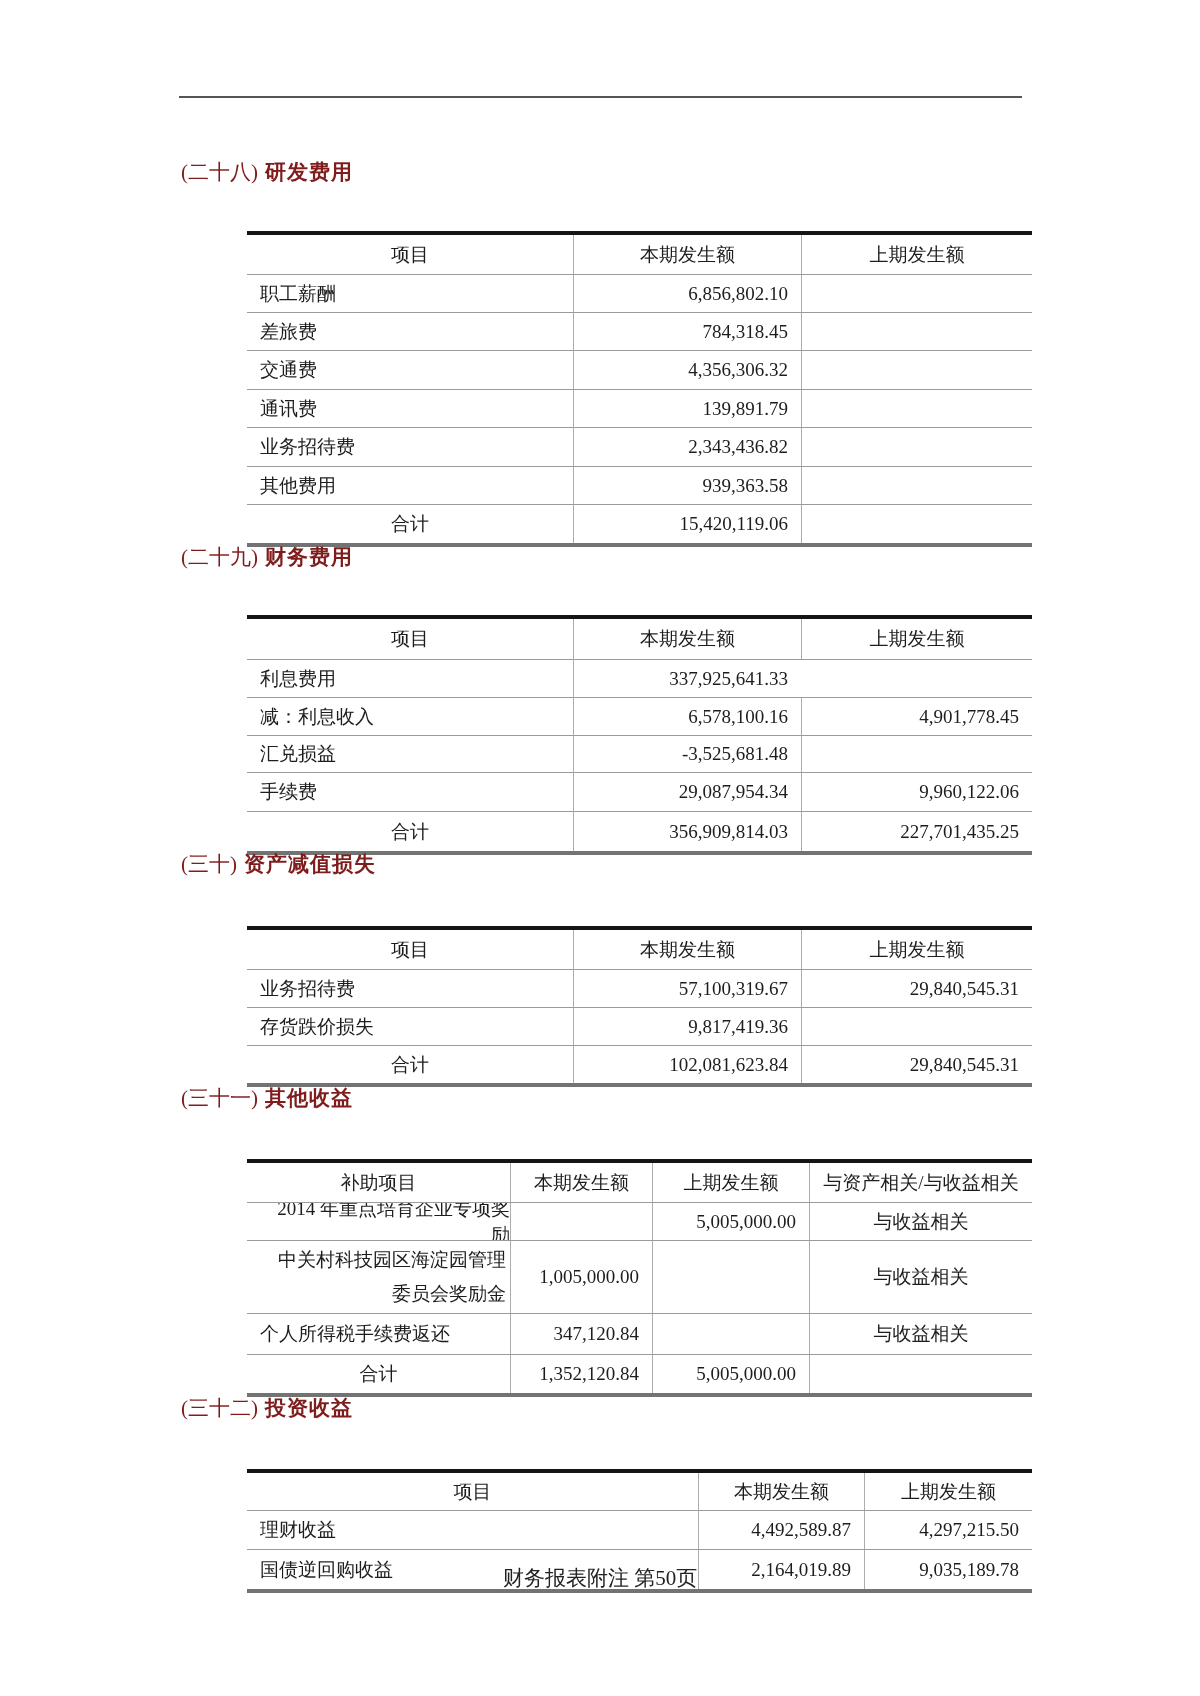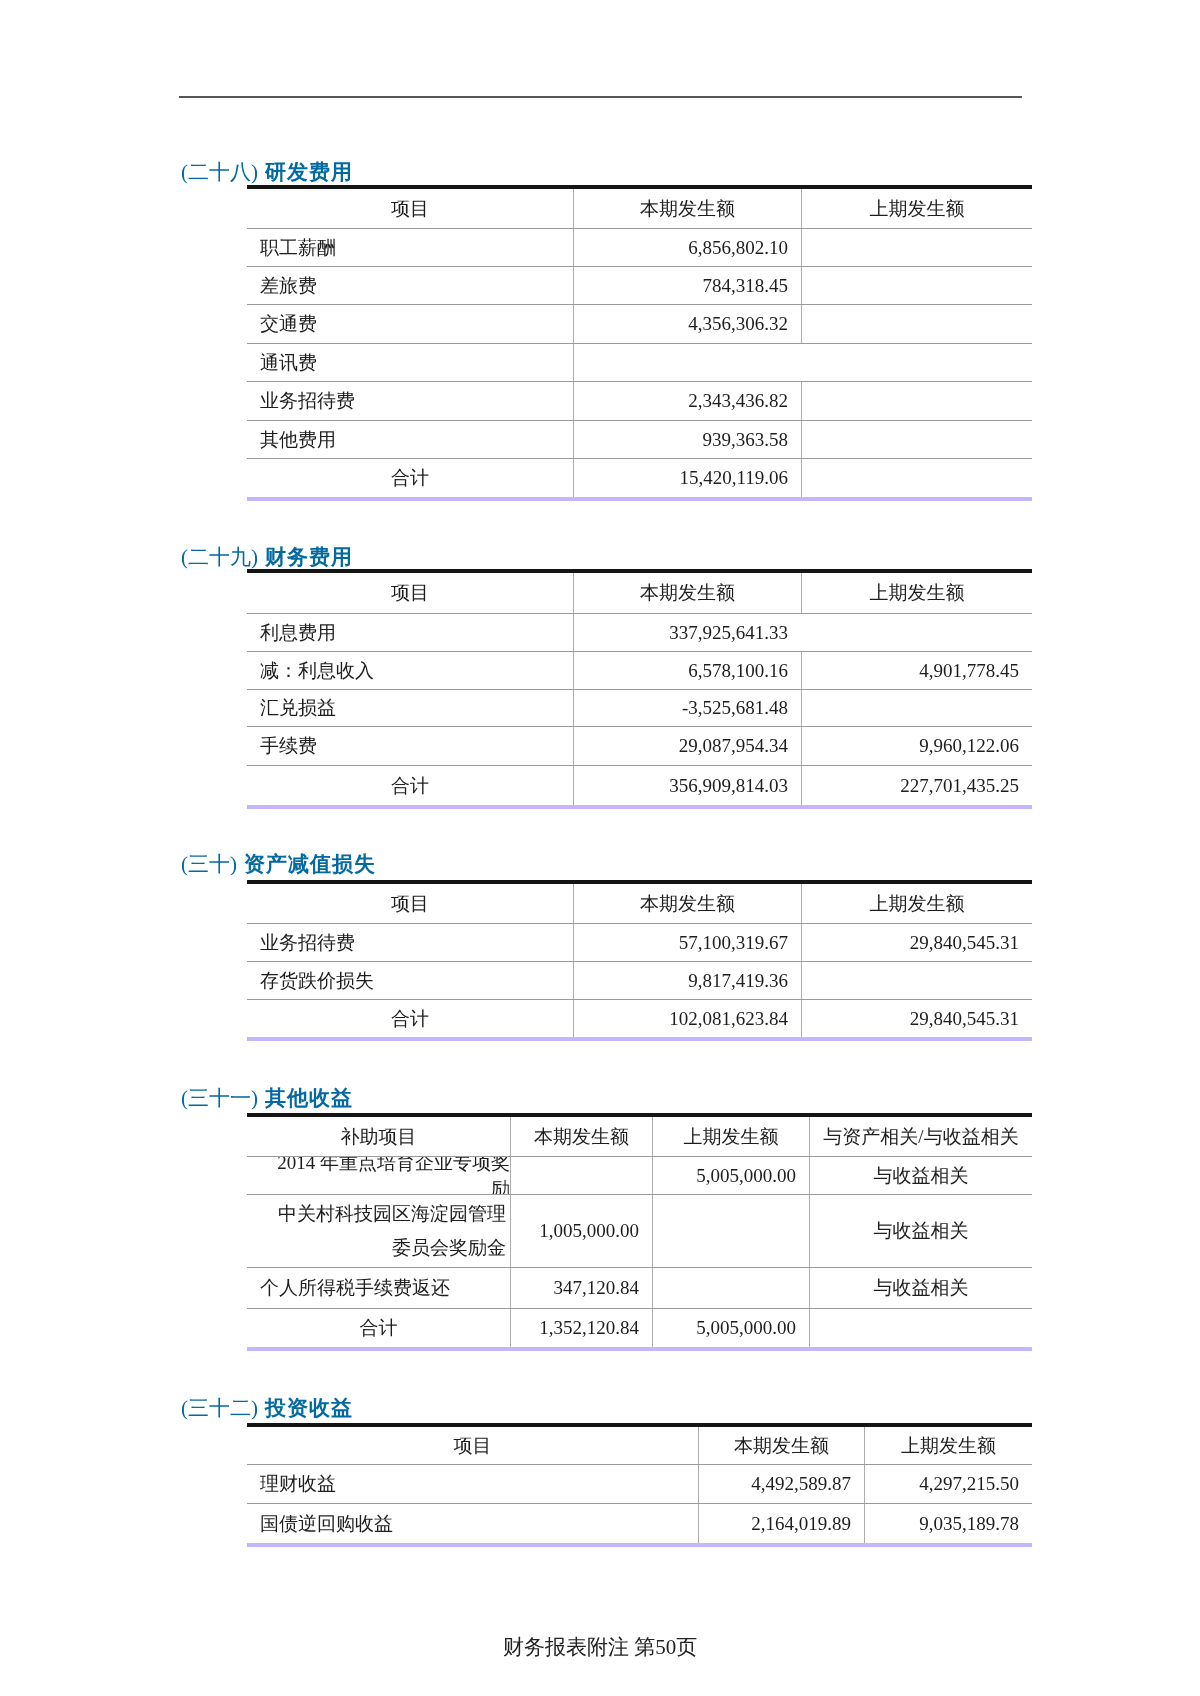--- a/index.html
+++ b/index.html
@@ -2,37 +2,37 @@
 <html><head>
 <meta charset="utf-8">
 <style>
   html,body{margin:0;padding:0;background:#ffffff;}
   .page{
     position:relative;width:1200px;height:1696px;background:#ffffff;
     font-family:"Liberation Serif","DejaVu Serif",serif;color:#1d1d1d;
     overflow:hidden;
   }
   .toprule{position:absolute;left:179px;top:96px;width:843px;height:0;border-top:2px solid #555;}
-  .title{position:absolute;left:181px;font-size:21px;white-space:nowrap;color:#0369a1;}
+  .title{position:absolute;left:181px;font-size:21px;white-space:nowrap;color:#7f1d1d;}
   .title .pfx{font-weight:normal;}
   .title .nm{font-weight:bold;margin-left:7px;letter-spacing:1px;}
-  .tbl{position:absolute;left:247px;width:785px;border-top:4px solid #151515;border-bottom:4px solid #c4b5fd;}
+  .tbl{position:absolute;left:247px;width:785px;border-top:4px solid #151515;border-bottom:4px solid #737373;margin-top:46px;}
   .row{display:grid;border-bottom:1px solid #9b9b9b;}
   .row.last{border-bottom:none;}
   .g3{grid-template-columns:326px 228px 231px;}
   .g4{grid-template-columns:263px 142px 157px 223px;}
   .g5{grid-template-columns:451px 166px 168px;}
   .c{display:flex;align-items:center;border-left:1px solid #adadad;font-size:19px;overflow:hidden;box-sizing:border-box;}
   .c.first{border-left:none;}
   .lab{justify-content:flex-start;padding-left:13px;text-align:right;}
   .num{justify-content:flex-end;padding-right:13px;}
   .ctr{justify-content:center;text-align:center;}
   .hc{justify-content:center;text-align:center;}
   .ml{line-height:34px;padding-right:4px;}
-  .footer{position:absolute;left:0;top:1633px;width:1200px;text-align:center;font-size:21px;color:#222;}
+  .footer{position:absolute;left:0;top:1564px;width:1200px;text-align:center;font-size:21px;color:#222;}
 </style>
 </head>
 <body>
 
 <div class="page">
 
   <div class="toprule"></div>
 
   <div class="title" style="top:158px;">
     <span class="pfx">(二十八)</span><span class="nm">研发费用</span>
@@ -53,20 +53,21 @@
       <div class="c num">784,318.45</div>
       <div class="c num"></div>
     </div>
     <div class="row g3" style="height:38px;">
       <div class="c first lab">交通费</div>
       <div class="c num">4,356,306.32</div>
       <div class="c num"></div>
     </div>
     <div class="row g3" style="height:37px;">
       <div class="c first lab">通讯费</div>
+      <div class="c num">139,891.79</div>
       <div class="c num"></div>
     </div>
     <div class="row g3" style="height:38px;">
       <div class="c first lab">业务招待费</div>
       <div class="c num">2,343,436.82</div>
       <div class="c num"></div>
     </div>
     <div class="row g3" style="height:37px;">
       <div class="c first lab">其他费用</div>
       <div class="c num">939,363.58</div>

